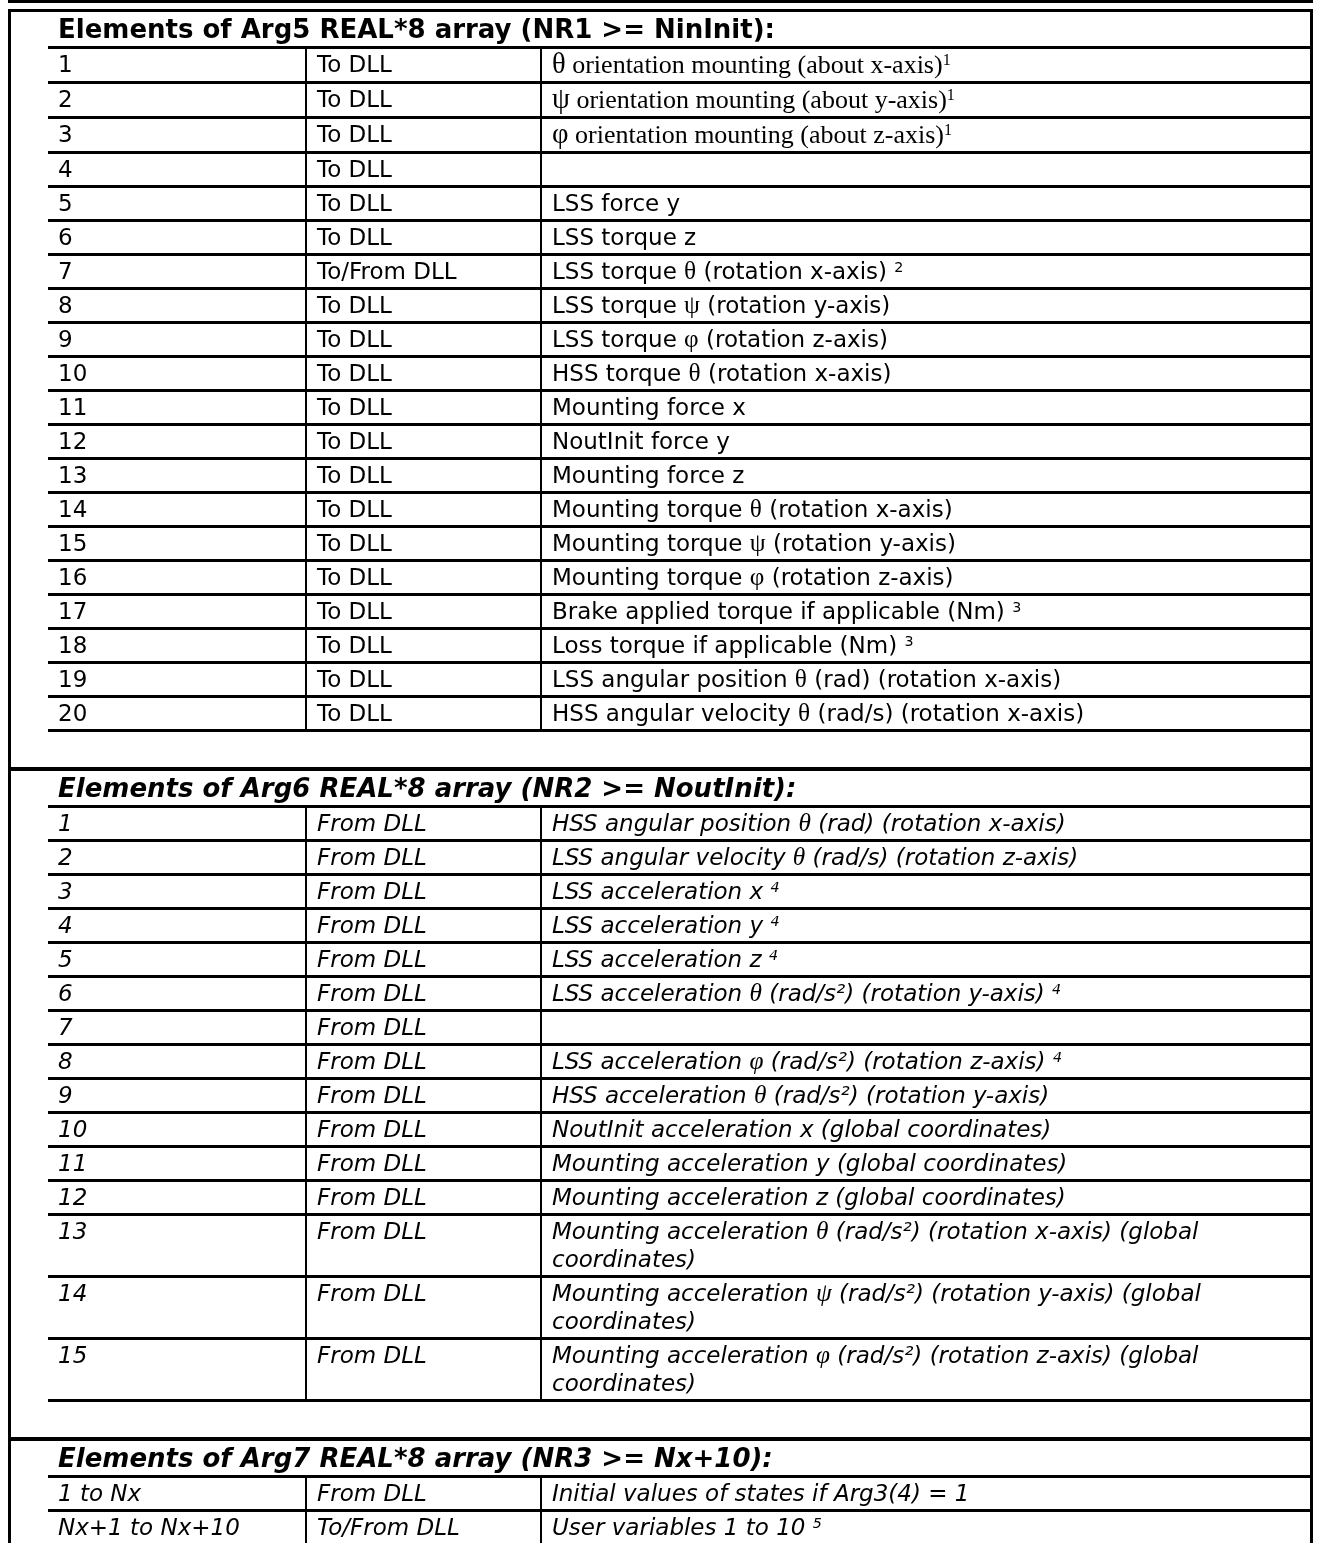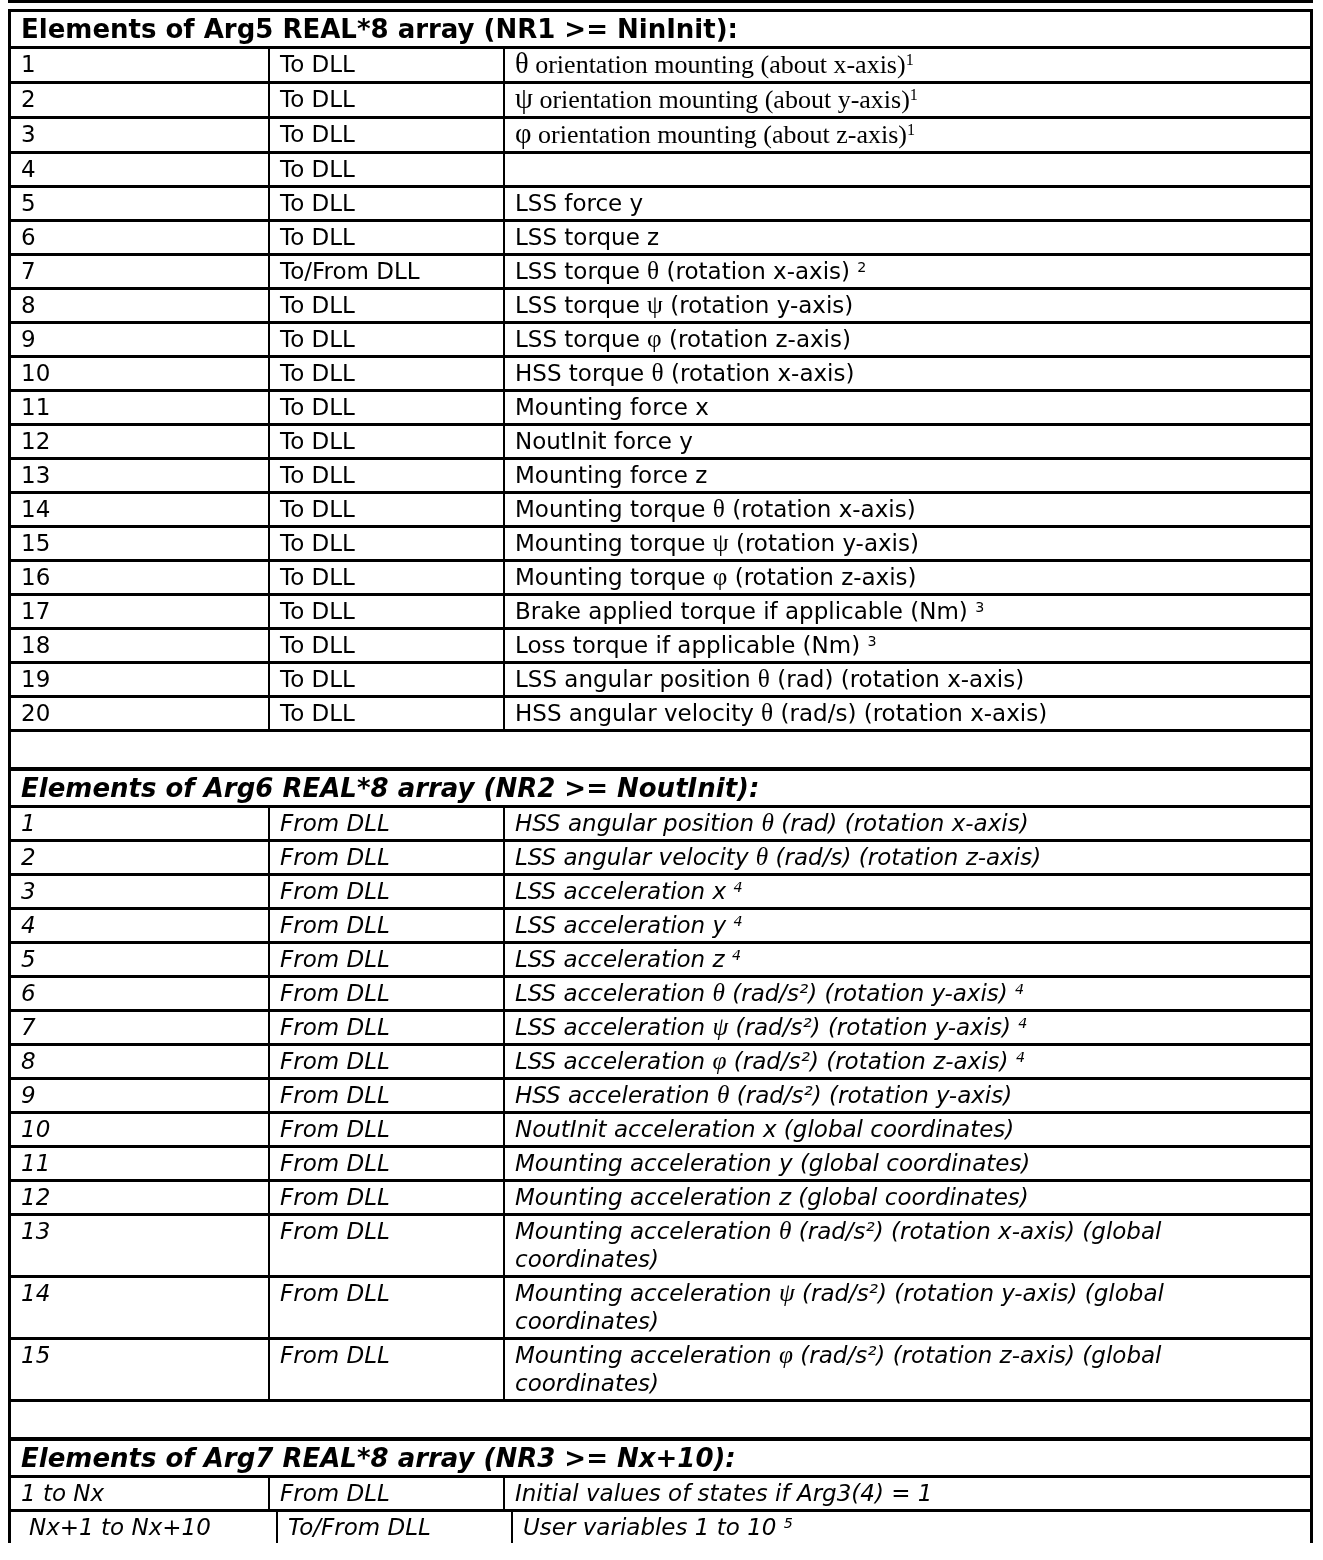--- a/index.html
+++ b/index.html
@@ -5,28 +5,28 @@
   html,body{margin:0;padding:0;}
   body{
     width:1323px;height:1560px;background:#ffffff;overflow:hidden;position:relative;
     font-family:"DejaVu Sans","Liberation Sans",sans-serif;color:#000000;
   }
   .top-hairline{position:absolute;top:0;left:8px;width:1305px;height:3px;background:#000;}
   .doc{
     position:absolute;top:9px;left:8px;width:1305px;box-sizing:border-box;
     border-left:3px solid #000;border-right:3px solid #000;background:#fff;
   }
-  .tbl{border-top:3px solid #000;}
+  .tbl{border-top:3px solid #000;padding-left:37px;}
   .tbl.thick-top{border-top:4px solid #000;font-style:italic;}
   .thead{
     border-bottom:3px solid #000;font-weight:bold;font-size:26px;line-height:30px;
     padding:2px 8px 2px 10px;white-space:nowrap;overflow:hidden;
   }
   .row{display:grid;grid-template-columns:259px 235px 1fr;border-bottom:3px solid #000;}
-  .tbl:last-child .row:last-child{border-bottom:none;margin-left:8px;}
+  .tbl:last-child .row:last-child{border-bottom:none;}
   .cell{padding:1px 8px 2px 10px;font-size:23px;line-height:28px;}
   .c1,.c2{border-right:2px solid #000;}
   .c3.serif{font-family:"Liberation Serif","DejaVu Serif",serif;font-size:26px;}
   .greek{font-family:"Liberation Serif","DejaVu Serif",serif;font-size:1.1em;line-height:1;}
   .sup{font-size:62%;position:relative;top:-0.5em;vertical-align:baseline;line-height:0;}
   .gap{height:35px;background:#fff;}
 </style>
 </head>
 <body>
 
@@ -170,21 +170,20 @@
           <div class="cell c3">LSS acceleration z <sup class="sup">4</sup></div>
         </div>
         <div class="row">
           <div class="cell c1">6</div>
           <div class="cell c2">From DLL</div>
           <div class="cell c3">LSS acceleration <span class="greek">θ</span> (rad/s²) (rotation y-axis) <sup class="sup">4</sup></div>
         </div>
         <div class="row">
           <div class="cell c1">7</div>
           <div class="cell c2">From DLL</div>
-          <div class="cell c3">LSS acceleration <span class="greek">ψ</span> (rad/s²) (rotation y-axis) <sup class="sup">4</sup></div>
         </div>
         <div class="row">
           <div class="cell c1">8</div>
           <div class="cell c2">From DLL</div>
           <div class="cell c3">LSS acceleration <span class="greek">φ</span> (rad/s²) (rotation z-axis) <sup class="sup">4</sup></div>
         </div>
         <div class="row">
           <div class="cell c1">9</div>
           <div class="cell c2">From DLL</div>
           <div class="cell c3">HSS acceleration <span class="greek">θ</span> (rad/s²) (rotation y-axis)</div>

